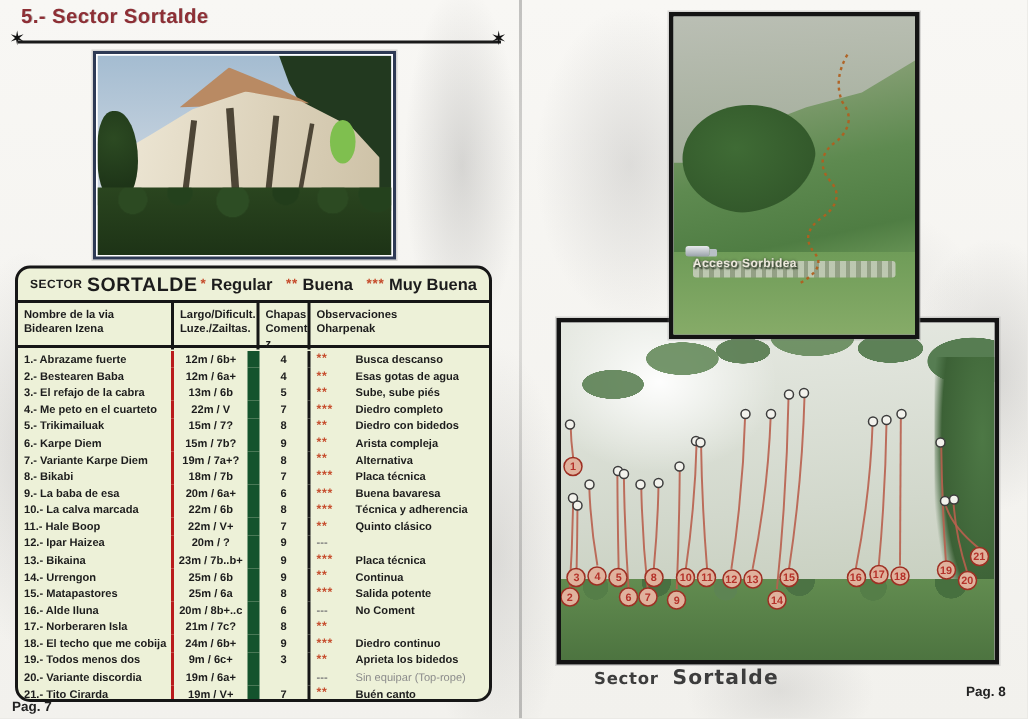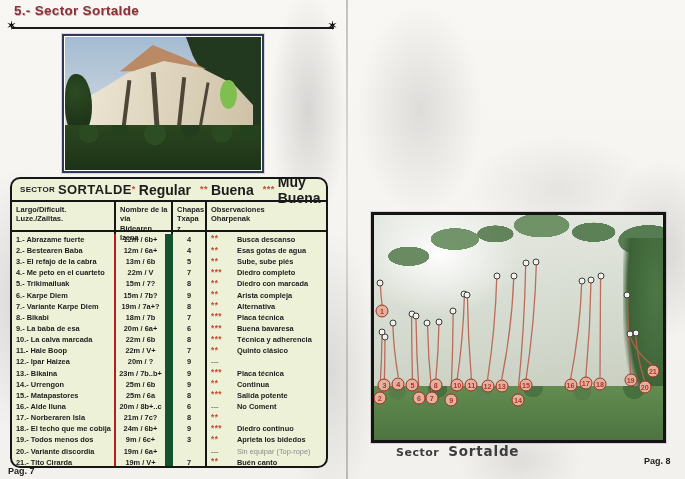--- a/index.html
+++ b/index.html
@@ -51,21 +51,21 @@
   
   .rtable{position:absolute;left:10px;top:177px;width:318px;height:291px;
     border:2px solid #161616;border-radius:10px;background:#edf1d8;overflow:hidden;
     box-sizing:border-box;}
   .thead{height:23px;display:flex;align-items:center;border-bottom:2px solid #161616;padding:0 8px;box-sizing:border-box;}
   .sector-small{font-size:8px;font-weight:bold;letter-spacing:.3px;margin-right:3px;}
   .sector-big{font-size:13px;font-weight:bold;letter-spacing:.4px;}
   .legend{margin-left:auto;display:flex;gap:9px;align-items:center;}
   .legend-item{display:flex;align-items:center;gap:3px;}
   .legend-stars{color:#c54a2a;font-weight:bold;font-size:9px;letter-spacing:.5px;line-height:1;}
-  .legend-label{font-size:14px;font-weight:bold;}
+  .legend-label{font-size:11px;font-weight:bold;}
   .tcols{display:grid;grid-template-columns:104px 57px 34px 1fr;height:30px;
     border-bottom:2px solid #161616;box-sizing:border-box;}
   .tcolcell{font-size:7.5px;font-weight:bold;line-height:1.25;padding:3px 0 0 4px;box-sizing:border-box;}
   .bdr{border-right:2px solid #161616;}
   .tbody{display:flex;flex-direction:column;padding-top:2px;}
   .trow{display:grid;grid-template-columns:104px 57px 34px 28px 1fr;height:11.15px;align-items:center;}
   .tcell{font-size:7.4px;font-weight:bold;line-height:1;box-sizing:border-box;height:100%;
     display:flex;align-items:center;}
   .c-name{padding-left:4px;border-right:2px solid #b91c1c;}
   .c-len{justify-content:center;border-right:8px solid #14532d;}
@@ -165,30 +165,30 @@
             <span class="legend-label">Buena</span>
           </div>
           <div class="legend-item">
             <span class="legend-stars">***</span>
             <span class="legend-label">Muy Buena</span>
           </div>
         </div>
     </div>
     <div class="tcols">
       <div class="tcolcell bdr">
+        <div>Nombre de la via</div>
+        <div>Bidearen Izena</div>
+      </div>
+      <div class="tcolcell bdr">
         <div>Largo/Dificult.</div>
         <div>Luze./Zailtas.</div>
       </div>
       <div class="tcolcell bdr">
-        <div>Nombre de la via</div>
-        <div>Bidearen Izena</div>
-      </div>
-      <div class="tcolcell bdr">
         <div>Chapas</div>
-        <div>Txapa z.</div>
+        <div>Coment z.</div>
       </div>
       <div class="tcolcell">
         <div>Observaciones</div>
         <div>Oharpenak</div>
       </div>
     </div>
     <div class="tbody" id="route-rows">
         <div class="trow">
           <div class="tcell c-name">1.- Abrazame fuerte</div>
           <div class="tcell c-len">12m / 6b+</div>
@@ -215,21 +215,21 @@
           <div class="tcell c-len">22m / V</div>
           <div class="tcell c-bolts">7</div>
           <div class="tcell c-stars">***</div>
           <div class="tcell c-obs">Diedro completo</div>
         </div>
         <div class="trow">
           <div class="tcell c-name">5.- Trikimailuak</div>
           <div class="tcell c-len">15m / 7?</div>
           <div class="tcell c-bolts">8</div>
           <div class="tcell c-stars">**</div>
-          <div class="tcell c-obs">Diedro con marcada</div>
+          <div class="tcell c-obs">Diedro con bidedos</div>
         </div>
         <div class="trow">
           <div class="tcell c-name">6.- Karpe Diem</div>
           <div class="tcell c-len">15m / 7b?</div>
           <div class="tcell c-bolts">9</div>
           <div class="tcell c-stars">**</div>
           <div class="tcell c-obs">Arista compleja</div>
         </div>
         <div class="trow">
           <div class="tcell c-name">7.- Variante Karpe Diem</div>
@@ -415,20 +415,34 @@
           <div class="marker" style="left: 68%; top: 75.5%;">16</div>
           <div class="marker" style="left: 73.3%; top: 74.5%;">17</div>
           <div class="marker" style="left: 78.2%; top: 75%;">18</div>
           <div class="marker" style="left: 88.8%; top: 73.5%;">19</div>
           <div class="marker" style="left: 93.7%; top: 76.5%;">20</div>
           <div class="marker" style="left: 96.5%; top: 69.5%;">21</div>
         </div>
     </div>
   </div>
 
+  <div class="photo-frame pf2">
+    <div class="scene">
+      <div class="p2-base"></div>
+      <div class="p2-cliff"></div>
+      <div class="p2-bush"></div>
+      <div class="p2-meadow"></div>
+      <div class="p2-wall"></div>
+      <svg class="topo-svg" viewBox="0 0 100 100" preserveAspectRatio="none">
+        <path d="M72 12 Q66 20 70 27 Q76 33 68 39 Q58 44 64 51 Q72 57 62 63 Q52 68 58 74 Q64 79 52 84" fill="none" stroke="#b06020" stroke-width="1.6" stroke-dasharray="2 2.6" vector-effect="non-scaling-stroke" opacity="0.95"></path>
+      </svg>
+      <div class="p2-car"></div>
+      <div class="p2-caption">Acceso Sorbidea</div>
+    </div>
+  </div>
 
   <div class="topo-caption">
     <span class="tc-prefix">Sector</span>
     <span class="tc-name">Sortalde</span>
   </div>
 
   <div class="pagenum pag8">Pag. 8</div>
 </div>
 
 </body></html>

